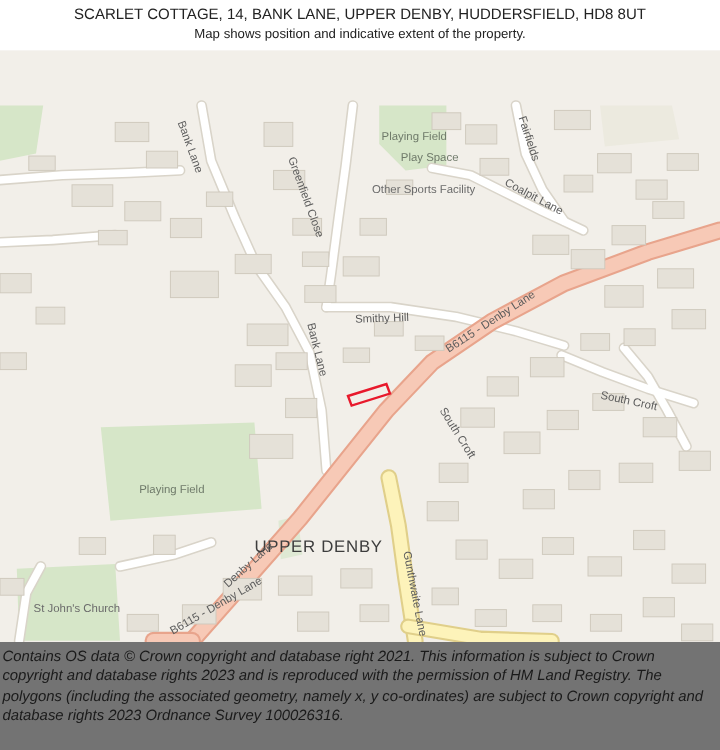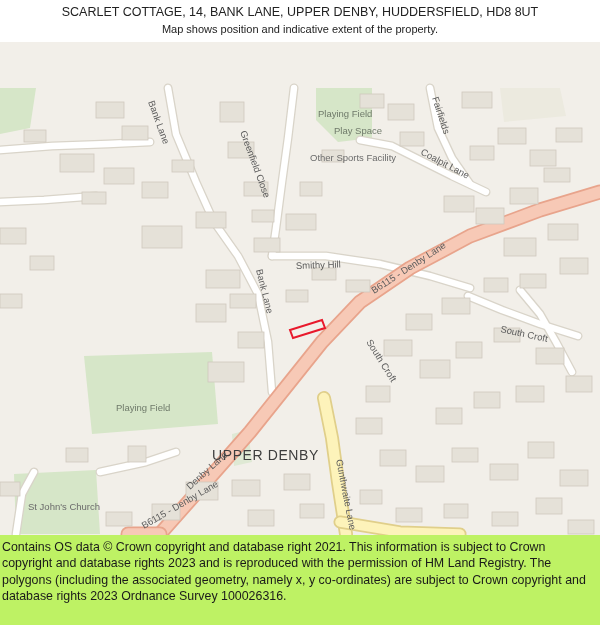--- a/index.html
+++ b/index.html
@@ -53,23 +53,24 @@
   }
   .map-wrap svg {
     display: block;
   }
   
   .footer {
     position: absolute;
     top: 535px; left: 0;
     width: 600px;
     height: 90px;
-    background: #bef264;
+    background: #737373;
     padding: 4px 4px 0 2px;
     box-sizing: border-box;
+    font-style: italic;
   }
   .footer p {
     margin: 0;
     font-size: 12.4px;
     line-height: 16.4px;
     color: #1a1a1a;
   }
   
   .lbl {
     font-family: "Liberation Sans", sans-serif;

